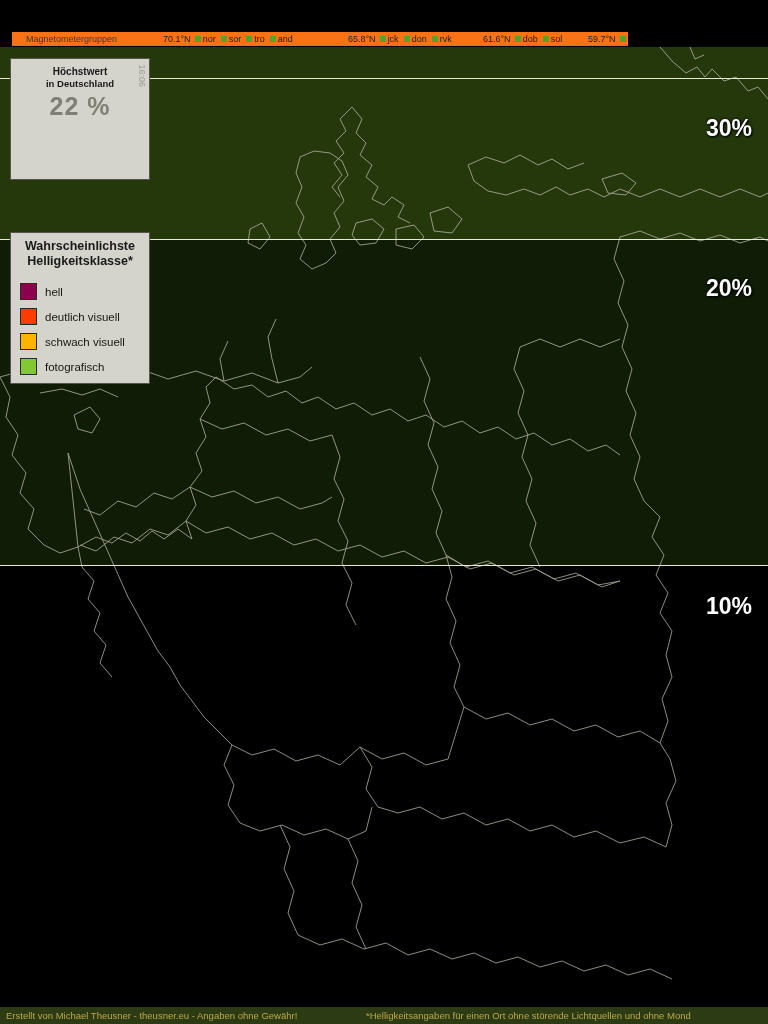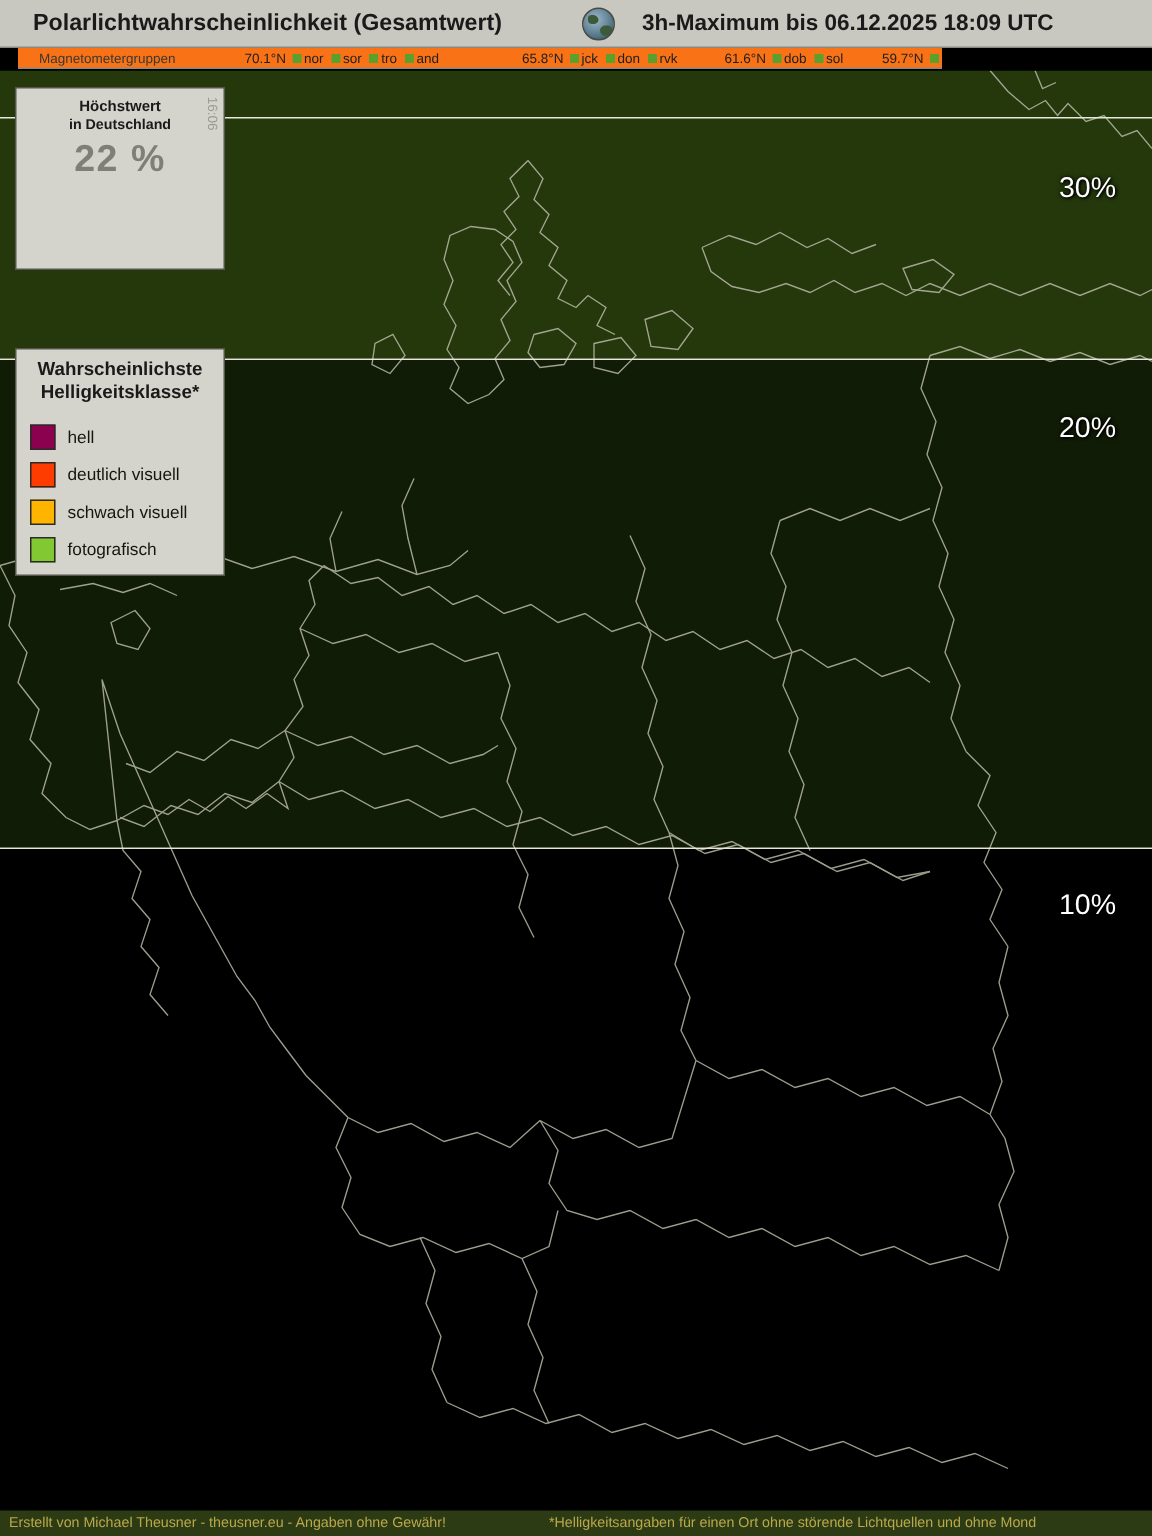--- a/index.html
+++ b/index.html
@@ -125,22 +125,22 @@
   }
   .contour {
     position: absolute;
     left: 0;
     width: 768px;
     height: 1px;
     background: #e8e8d8;
   }
   .contour-label {
     position: absolute;
-    font-size: 19px;
-    font-weight: normal;
+    font-size: 23px;
+    font-weight: bold;
     color: #ffffff;
     text-shadow: 0 0 3px #000, 1px 1px 2px #000;
   }
 
   svg.mapsvg {
     position: absolute;
     left: 0; top: 0;
     width: 768px;
     height: 960px;
   }
@@ -246,25 +246,20 @@
     font-size: 9.5px;
     color: #b9a84a;
     white-space: nowrap;
   }
 </style>
 </head>
 <body>
 
 <div id="app">
 
-  <div class="header">
-    <div class="header-title">Polarlichtwahrscheinlichkeit (Gesamtwert)</div>
-    <div class="header-globe"></div>
-    <div class="header-time">3h-Maximum bis 06.12.2025 18:09 UTC</div>
-  </div>
 
   <div class="stationbar">
     <div class="sb-label">Magnetometergruppen</div>
     <div class="sb-group" id="sbg0" style="left:135px"><span class="sb-lat">70.1°N</span><span class="sb-sq" style="background: rgb(90, 160, 44);"></span><span class="sb-st">nor</span><span class="sb-sq" style="background: rgb(90, 160, 44);"></span><span class="sb-st">sor</span><span class="sb-sq" style="background: rgb(90, 160, 44);"></span><span class="sb-st">tro</span><span class="sb-sq" style="background: rgb(90, 160, 44);"></span><span class="sb-st">and</span></div>
     <div class="sb-group" id="sbg1" style="left:320px"><span class="sb-lat">65.8°N</span><span class="sb-sq" style="background: rgb(90, 160, 44);"></span><span class="sb-st">jck</span><span class="sb-sq" style="background: rgb(90, 160, 44);"></span><span class="sb-st">don</span><span class="sb-sq" style="background: rgb(90, 160, 44);"></span><span class="sb-st">rvk</span></div>
     <div class="sb-group" id="sbg2" style="left:455px"><span class="sb-lat">61.6°N</span><span class="sb-sq" style="background: rgb(90, 160, 44);"></span><span class="sb-st">dob</span><span class="sb-sq" style="background: rgb(90, 160, 44);"></span><span class="sb-st">sol</span></div>
     <div class="sb-group" id="sbg3" style="left:560px"><span class="sb-lat">59.7°N</span><span class="sb-sq" style="background: rgb(90, 160, 44);"></span><span class="sb-st">har</span><span class="sb-sq" style="background: rgb(90, 160, 44);"></span><span class="sb-st">kar</span></div>
   </div>
 
   <div class="map">

